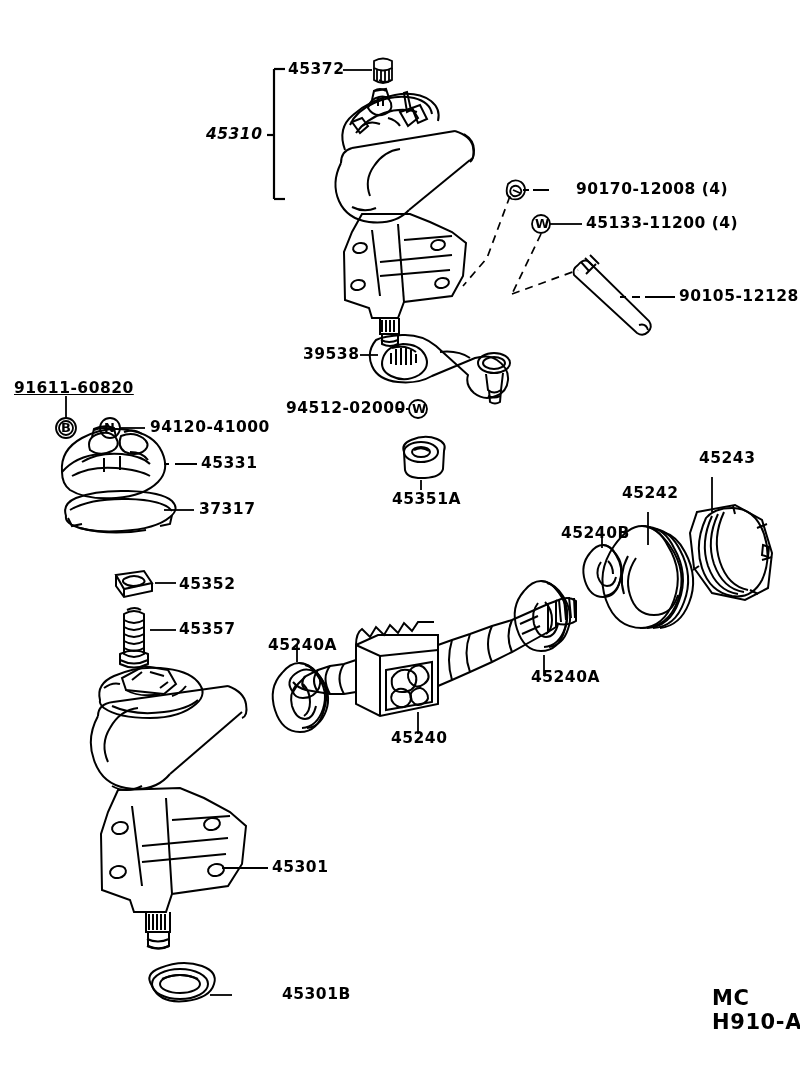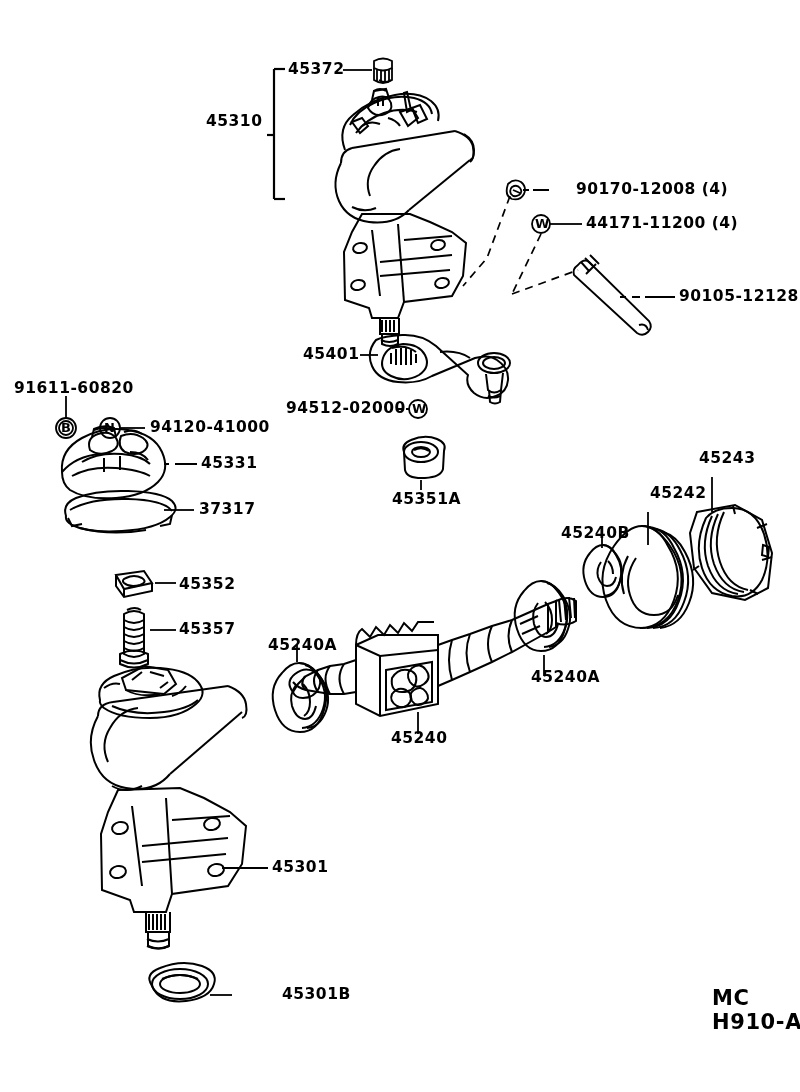--- a/index.html
+++ b/index.html
@@ -356,38 +356,38 @@
     <ellipse class="ln" cx="180" cy="984" rx="20" ry="9"></ellipse>
     <path class="ln" d="M162 979 q18 -8 36 0"></path>
   </g>
   <g stroke="#000" stroke-width="1.8" fill="none">
     <path class="ln" d="M210 995 L232 995"></path>
   </g>
 
 </svg>
 
 <div class="lbl" style="left:288px;top:62px;">45372</div>
-<div class="lbl" style="left:206px;top:114px;">45310</div>
+<div class="lbl" style="left:206px;top:127px;font-style:italic;">45310</div>
 
 <div class="lbl" style="left:552px;top:182px;margin-left:24px;">90170-12008 (4)</div>
-<div class="lbl" style="left:586px;top:216px;">44171-11200 (4)</div>
+<div class="lbl" style="left:586px;top:216px;">45133-11200 (4)</div>
 <div class="lbl" style="left:679px;top:289px;">90105-12128 (4)</div>
 
-<div class="lbl" style="left:303px;top:347px;">45401</div>
+<div class="lbl" style="left:303px;top:347px;">39538</div>
 <div class="lbl" style="left:286px;top:401px;">94512-02000</div>
 
-<div class="lbl" style="left:14px;top:381px;">91611-60820</div>
+<div class="lbl" style="left:14px;top:381px;text-decoration:underline;">91611-60820</div>
 <div class="lbl" style="left:150px;top:420px;">94120-41000</div>
 <div class="lbl" style="left:201px;top:456px;">45331</div>
 <div class="lbl" style="left:199px;top:502px;">37317</div>
 
 <div class="lbl" style="left:392px;top:492px;">45351A</div>
 
 <div class="lbl" style="left:687px;top:451px;margin-left:12px;">45243</div>
-<div class="lbl" style="left:622px;top:486px;margin-left:28px;">45242</div>
+<div class="lbl" style="left:622px;top:486px;">45242</div>
 <div class="lbl" style="left:561px;top:526px;text-align:right;">45240B</div>
 <div class="lbl" style="left:531px;top:670px;">45240A</div>
 
 <div class="lbl" style="left:268px;top:638px;">45240A</div>
 <div class="lbl" style="left:391px;top:731px;">45240</div>
 
 <div class="lbl" style="left:179px;top:577px;">45352</div>
 <div class="lbl" style="left:179px;top:622px;">45357</div>
 
 <div class="lbl" style="left:272px;top:860px;">45301</div>

